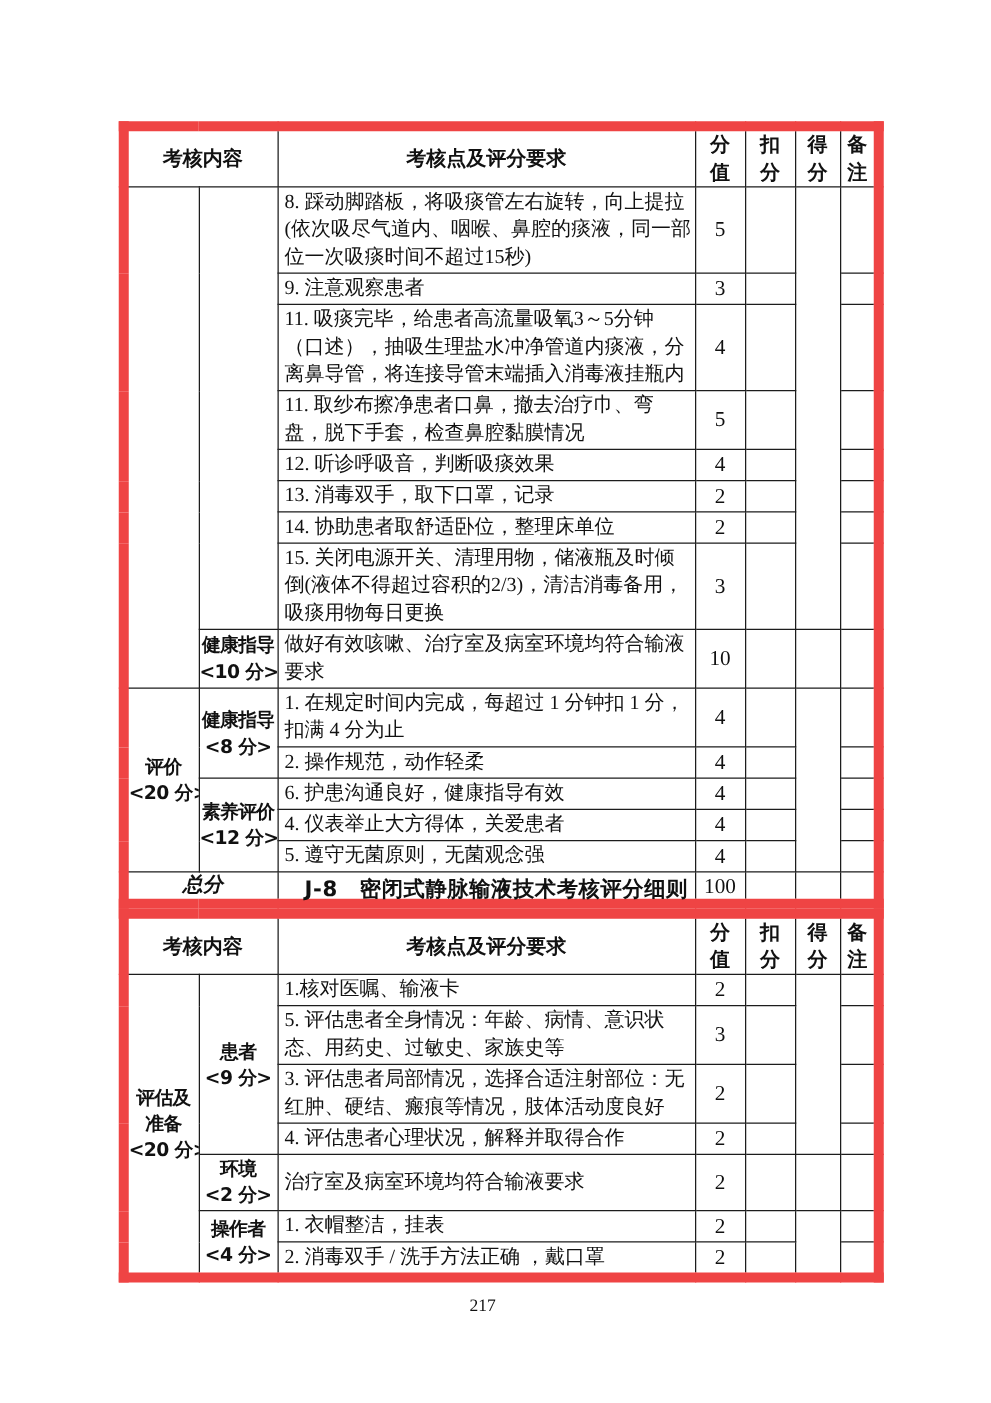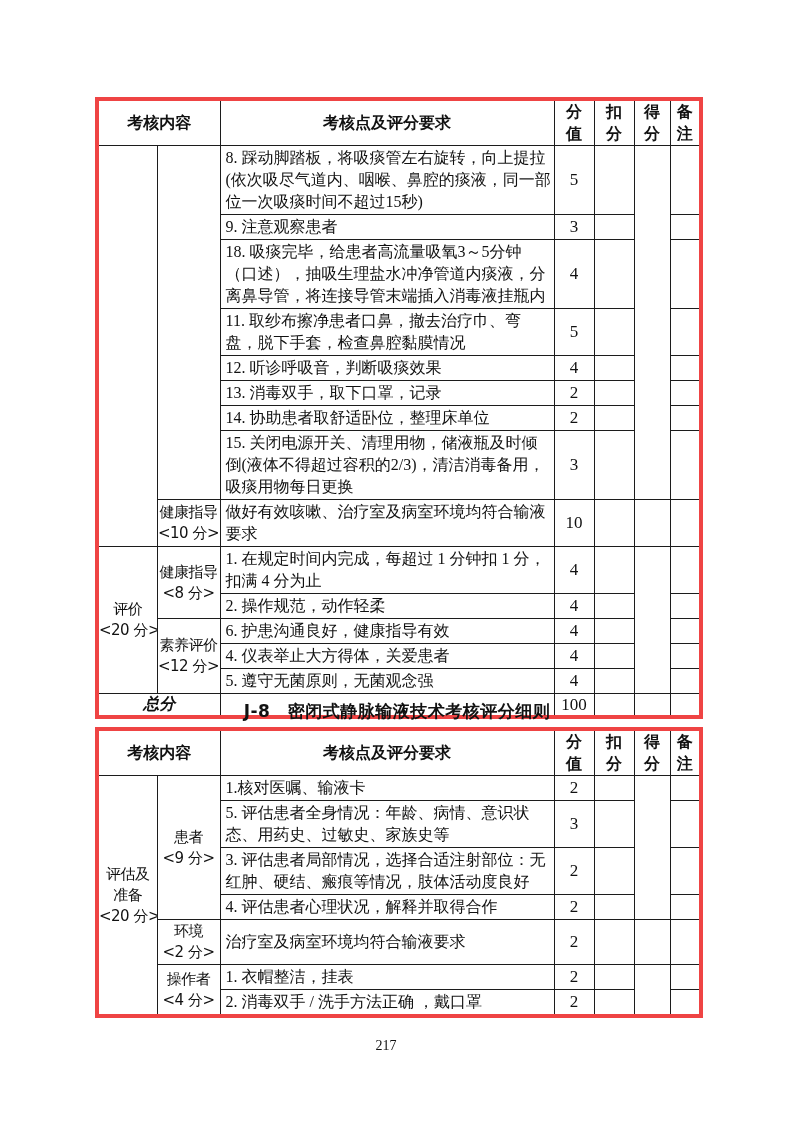--- a/index.html
+++ b/index.html
@@ -3,41 +3,41 @@
 <meta charset="utf-8">
 <style>
   html,body{margin:0;padding:0;}
   body{
     width:793px;height:1122px;background:#ffffff;position:relative;
     color:#111;font-family:"Liberation Serif","DejaVu Serif",serif;
   }
   table.sheet{
     position:absolute;left:95px;width:604px;
     border-collapse:collapse;table-layout:fixed;
-    border:4px solid #ef4444;
+    border:8px solid #ef4444;
   }
   #t1{top:97px;}
   #t2{top:727px;}
   td{
     border:1px solid #1c1c1c;padding:0;vertical-align:middle;overflow:hidden;
   }
   td.txt{
     text-align:left;padding:1px 2px 1px 5px;font-size:16px;line-height:22px;
     font-family:"Liberation Serif","DejaVu Serif",serif;
   }
   td.num{
     text-align:center;font-size:17px;
     font-family:"Liberation Serif","DejaVu Serif",serif;
   }
   td.hdr{
     text-align:center;font-weight:bold;font-size:16px;line-height:22px;
     font-family:"DejaVu Sans","Liberation Sans",sans-serif;padding:0 5px;
   }
   td.lbl{
-    text-align:center;font-weight:normal;font-size:15px;line-height:21px;
+    text-align:center;font-weight:bold;font-size:15px;line-height:21px;
     letter-spacing:-0.5px;
     font-family:"DejaVu Sans","Liberation Sans",sans-serif;
   }
   td.lbl div{white-space:nowrap;}
   td.total-lbl{
     text-align:center;font-weight:bold;font-size:16px;
     font-family:"DejaVu Sans","Liberation Sans",sans-serif;
     font-style:italic;
   }
   .doc-title{
@@ -81,21 +81,21 @@
     <td class="num" rowspan="8"></td>
     <td class="num"></td>
   </tr>
   <tr style="height:23px">
     <td class="txt">9. 注意观察患者</td>
     <td class="num">3</td>
     <td class="num"></td>
     <td class="num"></td>
   </tr>
   <tr style="height:67px">
-    <td class="txt">18. 吸痰完毕，给患者高流量吸氧3～5分钟（口述），抽吸生理盐水冲净管道内痰液，分离鼻导管，将连接导管末端插入消毒液挂瓶内</td>
+    <td class="txt">11. 吸痰完毕，给患者高流量吸氧3～5分钟（口述），抽吸生理盐水冲净管道内痰液，分离鼻导管，将连接导管末端插入消毒液挂瓶内</td>
     <td class="num">4</td>
     <td class="num"></td>
     <td class="num"></td>
   </tr>
   <tr style="height:45px">
     <td class="txt">11. 取纱布擦净患者口鼻，撤去治疗巾、弯盘，脱下手套，检查鼻腔黏膜情况</td>
     <td class="num">5</td>
     <td class="num"></td>
     <td class="num"></td>
   </tr>

